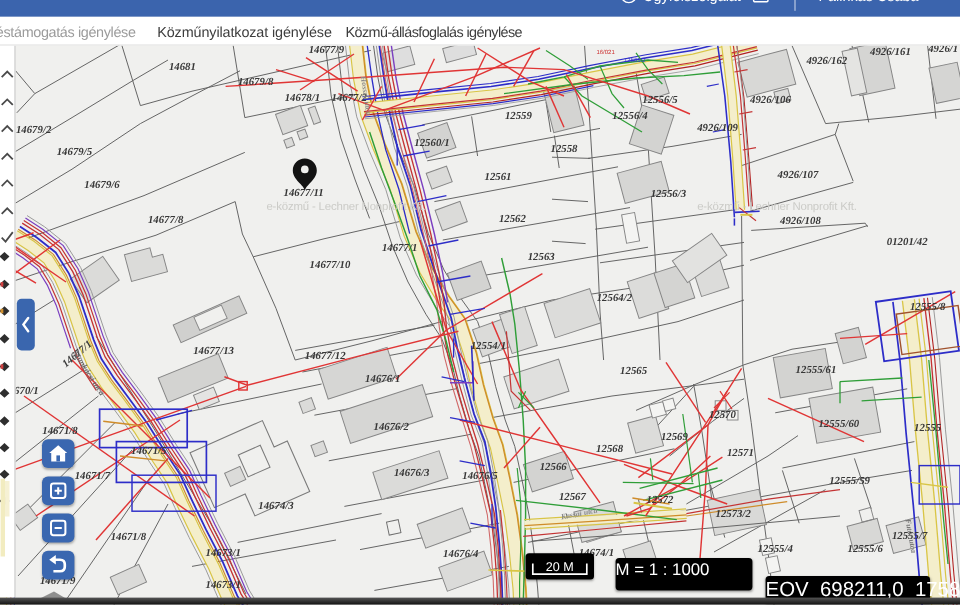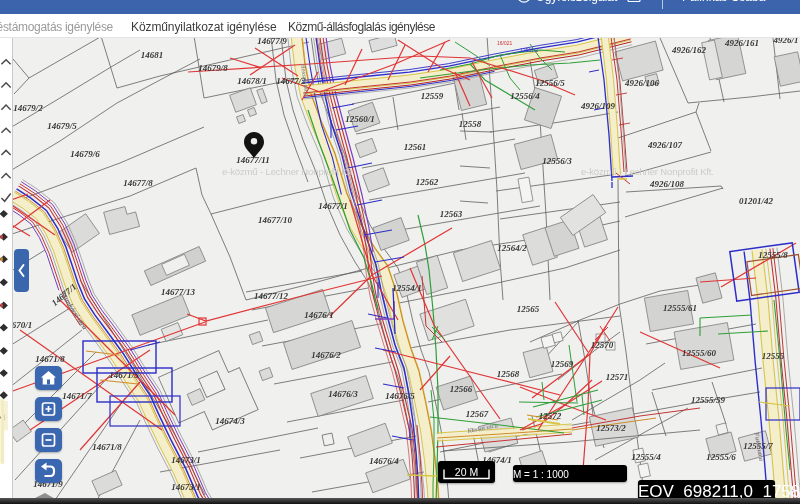--- a/index.html
+++ b/index.html
@@ -471,21 +471,21 @@
         <path d="M10.5 7.5 H15 Q19 7.5 19 11.5 V13 Q19 17 15 17 H9.5" fill="none" stroke="#fff" stroke-width="2.2"></path>
         <path d="M11.5 3.5 L6 7.5 L11.5 11.5 Z" fill="#fff"></path>
       </svg></div>
 
 <div class="bbox" style="left:438px;top:461px;width:57px;height:22px;">
   <svg width="57" height="22">
         <path d="M6 8.5 V17.5 H51 V8.5" stroke="#fff" stroke-width="1.4" fill="none"></path>
         <text x="28.5" y="15" text-anchor="middle" fill="#fff" font-size="10.5" font-family="Liberation Sans,sans-serif">20 M</text>
       </svg>
 </div>
-<div class="bbox" style="left:513px;top:465px;width:114px;height:17px;font-size:10px;line-height:19px;">M&nbsp;=&nbsp;1&nbsp;:&nbsp;1000</div>
+<div class="bbox" style="left:513px;top:465px;width:114px;height:27px;font-size:14px;line-height:19px;">M&nbsp;=&nbsp;1&nbsp;:&nbsp;1000</div>
 <div class="bbox" style="left:638px;top:480px;width:137px;height:23px;font-size:17px;line-height:23px;">EOV&nbsp;&nbsp;698211,0&nbsp;&nbsp;175873,6</div>
 
 <div id="bstrip"></div>
 
 <div id="hdr">
   <svg class="ic" style="left:516px;top:-12px;" width="16" height="16" viewBox="0 0 16 16">
         <circle cx="8" cy="8" r="6.2" fill="none" stroke="#fff" stroke-width="1.2"></circle>
         <circle cx="8" cy="6.4" r="2" fill="#fff"></circle>
         <path d="M4.5 11.5 Q8 8.6 11.5 11.5" fill="#fff"></path>
       </svg>

